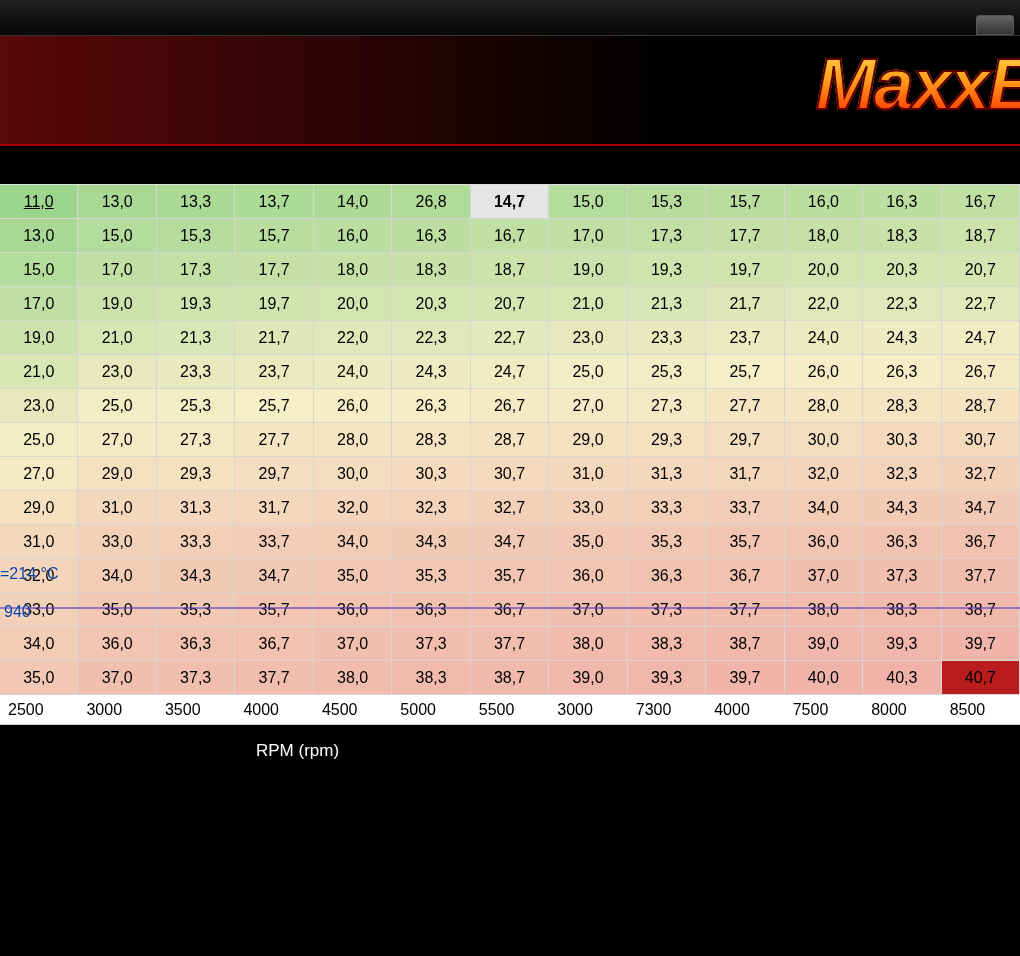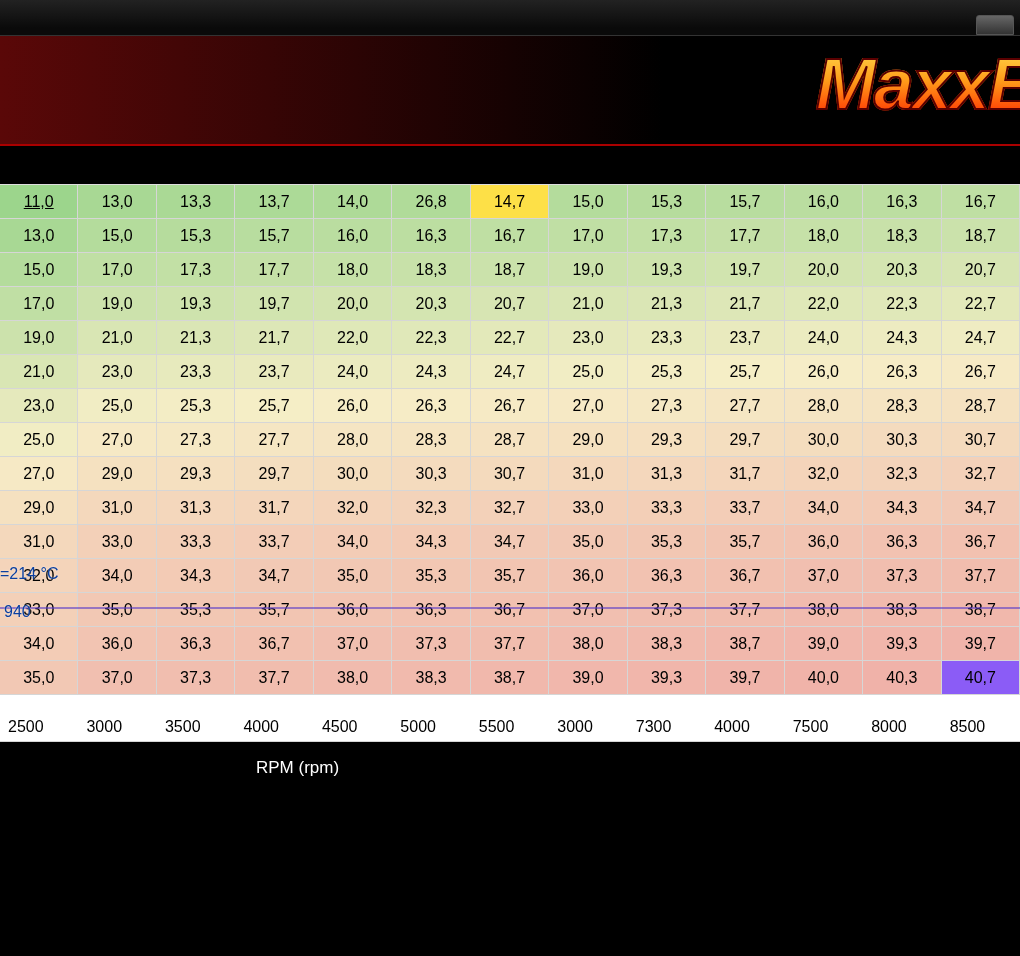--- a/index.html
+++ b/index.html
@@ -78,21 +78,20 @@
     flex: 1 0 0;
     min-width: 0;
     border-right:1px solid #d6d6d6;
     display:flex; align-items:center; justify-content:center;
     font-family: Tahoma, sans-serif;
   }
   .cell:first-child { border-left:none; }
   .axis-row {
     background:#fff;
     height:30px;
-    margin-top:17px;
   }
   .axis-row .cell {
     border-right:none;
     justify-content:flex-start;
     padding-left:8px;
     font-weight:400;
     color:#000;
   }
   .xlabel {
     text-align:left;
@@ -133,21 +132,21 @@
 <div class="chart-wrap">
 
   <div class="grid" id="grid">
       <div class="row">
         <div class="cell" style="background: rgb(156, 213, 140); text-decoration: underline;">11,0</div>
         <div class="cell" style="background: rgb(168, 216, 148);">13,0</div>
         <div class="cell" style="background: rgb(170, 217, 149);">13,3</div>
         <div class="cell" style="background: rgb(172, 218, 151);">13,7</div>
         <div class="cell" style="background: rgb(174, 218, 152);">14,0</div>
         <div class="cell" style="background: rgb(176, 219, 153);">26,8</div>
-        <div class="cell" style="background: #fde047;">14,7</div>
+        <div class="cell" style="background: #e5e5e5; font-weight: bold;">14,7</div>
         <div class="cell" style="background: rgb(180, 220, 156);">15,0</div>
         <div class="cell" style="background: rgb(182, 220, 157);">15,3</div>
         <div class="cell" style="background: rgb(184, 221, 159);">15,7</div>
         <div class="cell" style="background: rgb(186, 221, 160);">16,0</div>
         <div class="cell" style="background: rgb(188, 222, 161);">16,3</div>
         <div class="cell" style="background: rgb(191, 223, 163);">16,7</div>
       </div>
       <div class="row">
         <div class="cell" style="background: rgb(168, 216, 148);">13,0</div>
         <div class="cell" style="background: rgb(180, 220, 156);">15,0</div>
@@ -349,21 +348,21 @@
         <div class="cell" style="background: rgb(241, 190, 175);">37,3</div>
         <div class="cell" style="background: rgb(241, 189, 174);">37,7</div>
         <div class="cell" style="background: rgb(241, 187, 174);">38,0</div>
         <div class="cell" style="background: rgb(241, 186, 173);">38,3</div>
         <div class="cell" style="background: rgb(241, 184, 172);">38,7</div>
         <div class="cell" style="background: rgb(241, 183, 172);">39,0</div>
         <div class="cell" style="background: rgb(241, 182, 171);">39,3</div>
         <div class="cell" style="background: rgb(240, 180, 170);">39,7</div>
         <div class="cell" style="background: rgb(240, 179, 169);">40,0</div>
         <div class="cell" style="background: rgb(240, 178, 169);">40,3</div>
-        <div class="cell" style="background: #8b5cf6;">40,7</div>
+        <div class="cell" style="background: #b91c1c;">40,7</div>
       </div>
       <div class="row axis-row">
         <div class="cell">2500</div>
         <div class="cell">3000</div>
         <div class="cell">3500</div>
         <div class="cell">4000</div>
         <div class="cell">4500</div>
         <div class="cell">5000</div>
         <div class="cell">5500</div>
         <div class="cell">3000</div>

